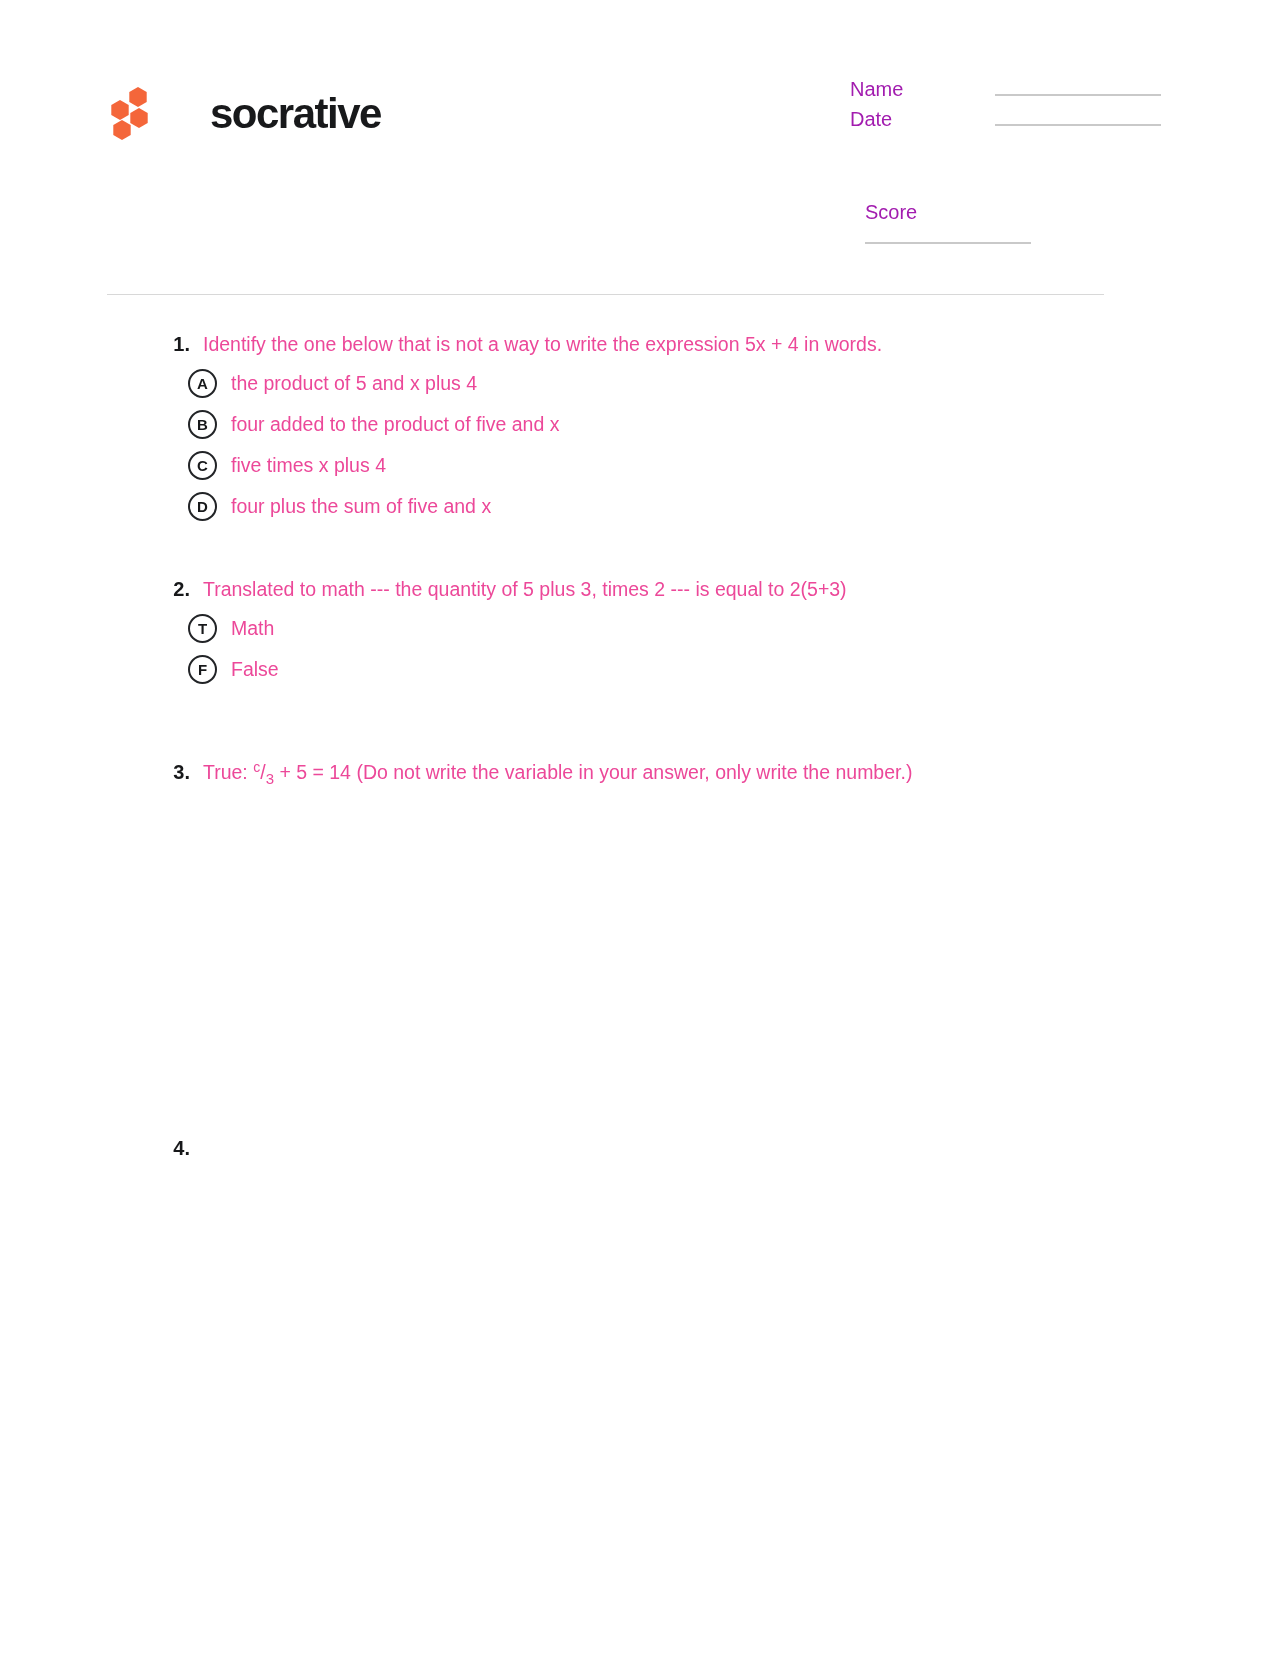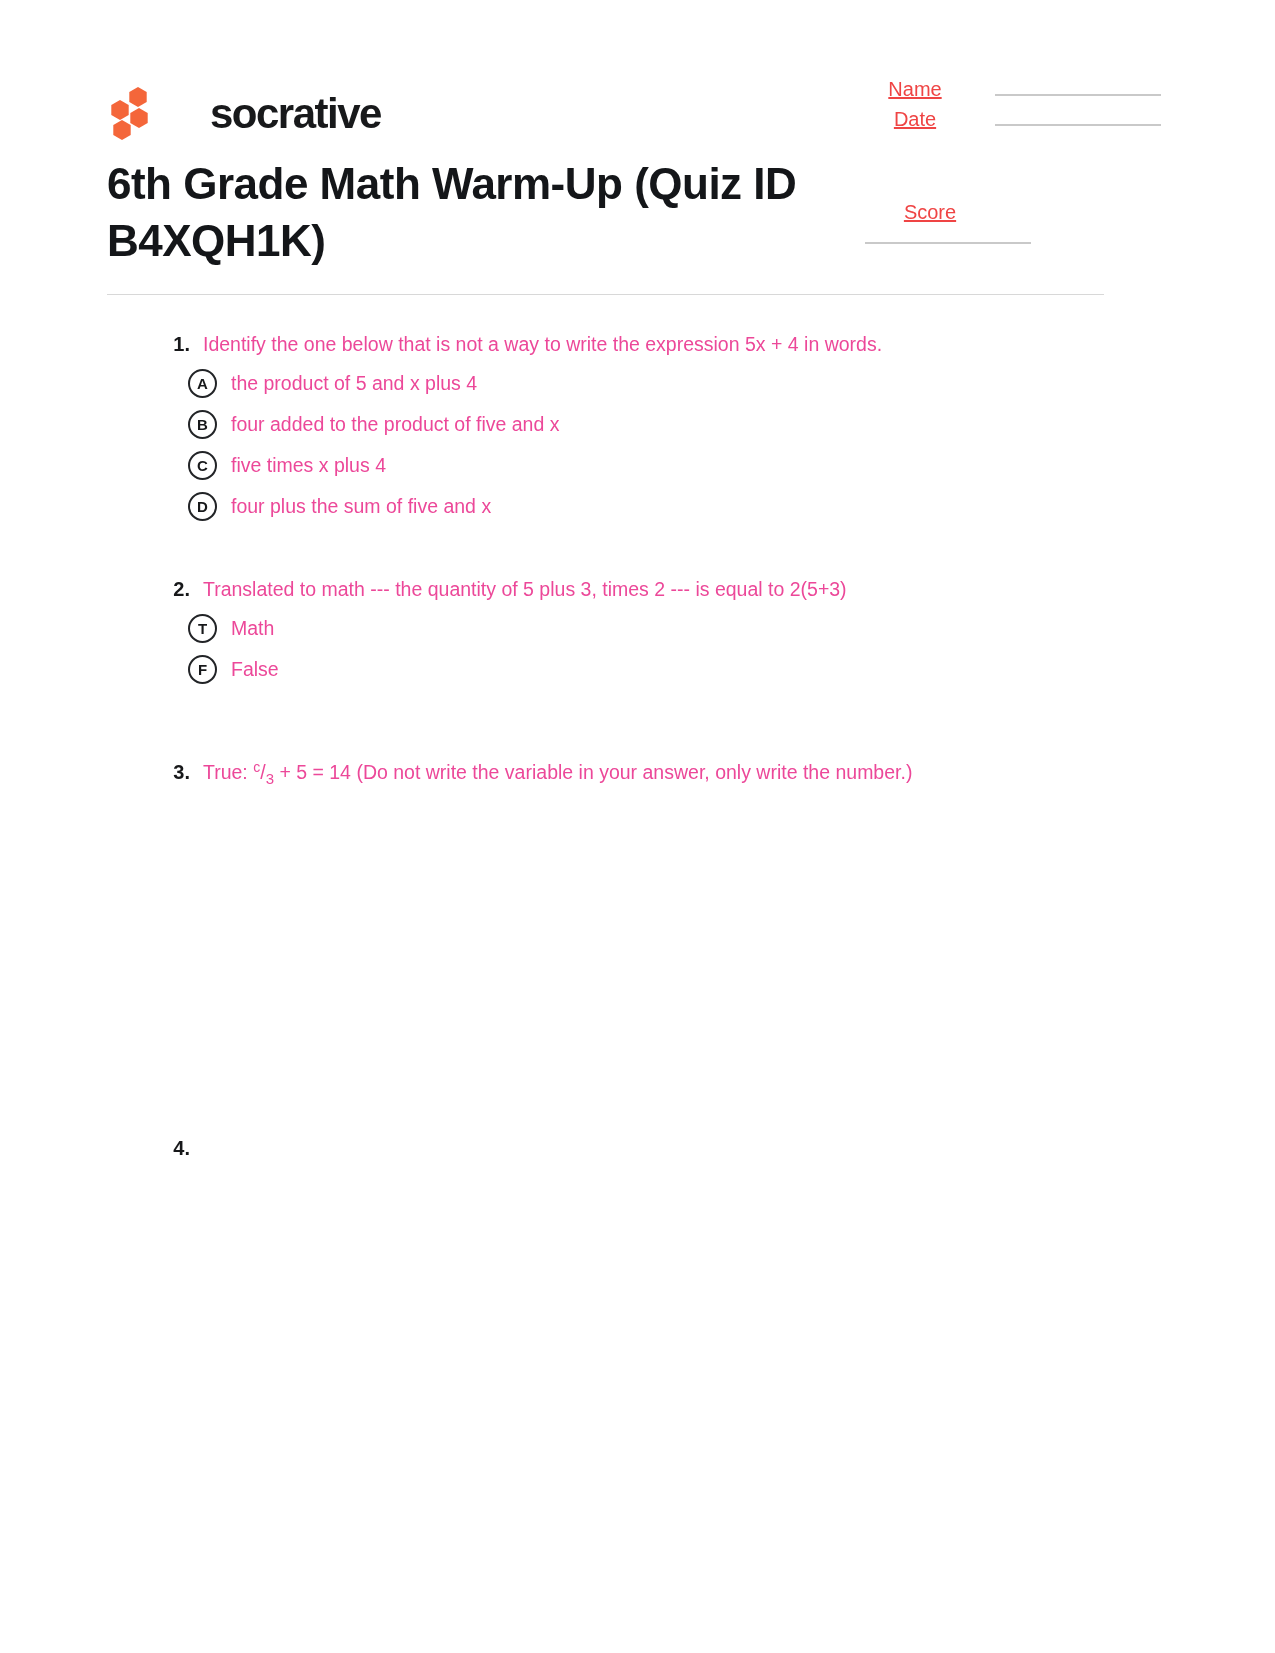--- a/index.html
+++ b/index.html
@@ -15,21 +15,21 @@
   
   .logo { position:absolute; left:98px; top:80px; display:flex; align-items:center;gap:48px; }
   .logo svg { width:60px; height:62px; display:block; }
   .wordmark {
     font-size:42px; font-weight:bold; letter-spacing:-1.5px;
     color:#18191b; margin-left:4px; margin-top:6px;
   }
 
   
   .hfield { position:absolute; display:flex; align-items:baseline; left:850px; }
-  .hfield .hlabel { width:130px; text-align:center; font-size:20px; color:#ef4444;text-decoration:underline; }
+  .hfield .hlabel { width:130px; text-align:left; font-size:20px; color:#a21caf; }
   .hfield .hline  { width:166px; border-bottom:2px solid #c9c9c9; height:20px; margin-left:15px; }
   .hfield.name  { top:76px; }
   .hfield.date  { top:106px; }
   .hfield.score { top:201px;flex-direction:column; }
 
   
   .title {
     position:absolute; left:107px; top:155px; width:770px;
     font-size:44px; font-weight:bold; letter-spacing:-0.5px;
     line-height:1.3; color:#141619;
@@ -88,21 +88,20 @@
   </div>
   <div class="hfield date">
     <span class="hlabel">Date</span>
     <span class="hline"></span>
   </div>
   <div class="hfield score">
     <span class="hlabel">Score</span>
     <span class="hline"></span>
   </div>
 
-  <h1 class="title">6th Grade Math Warm-Up (Quiz ID B4XQH1K)</h1>
 
   <div class="divider"></div>
 
   <div class="q q1">
     <div class="q-head">
       <span class="q-num">1.</span>
       <span class="q-text">Identify the one below that is not a way to write the expression 5x + 4 in words.</span>
     </div>
     <div class="choices" style="margin-left:23px;">
       <div class="choice">

